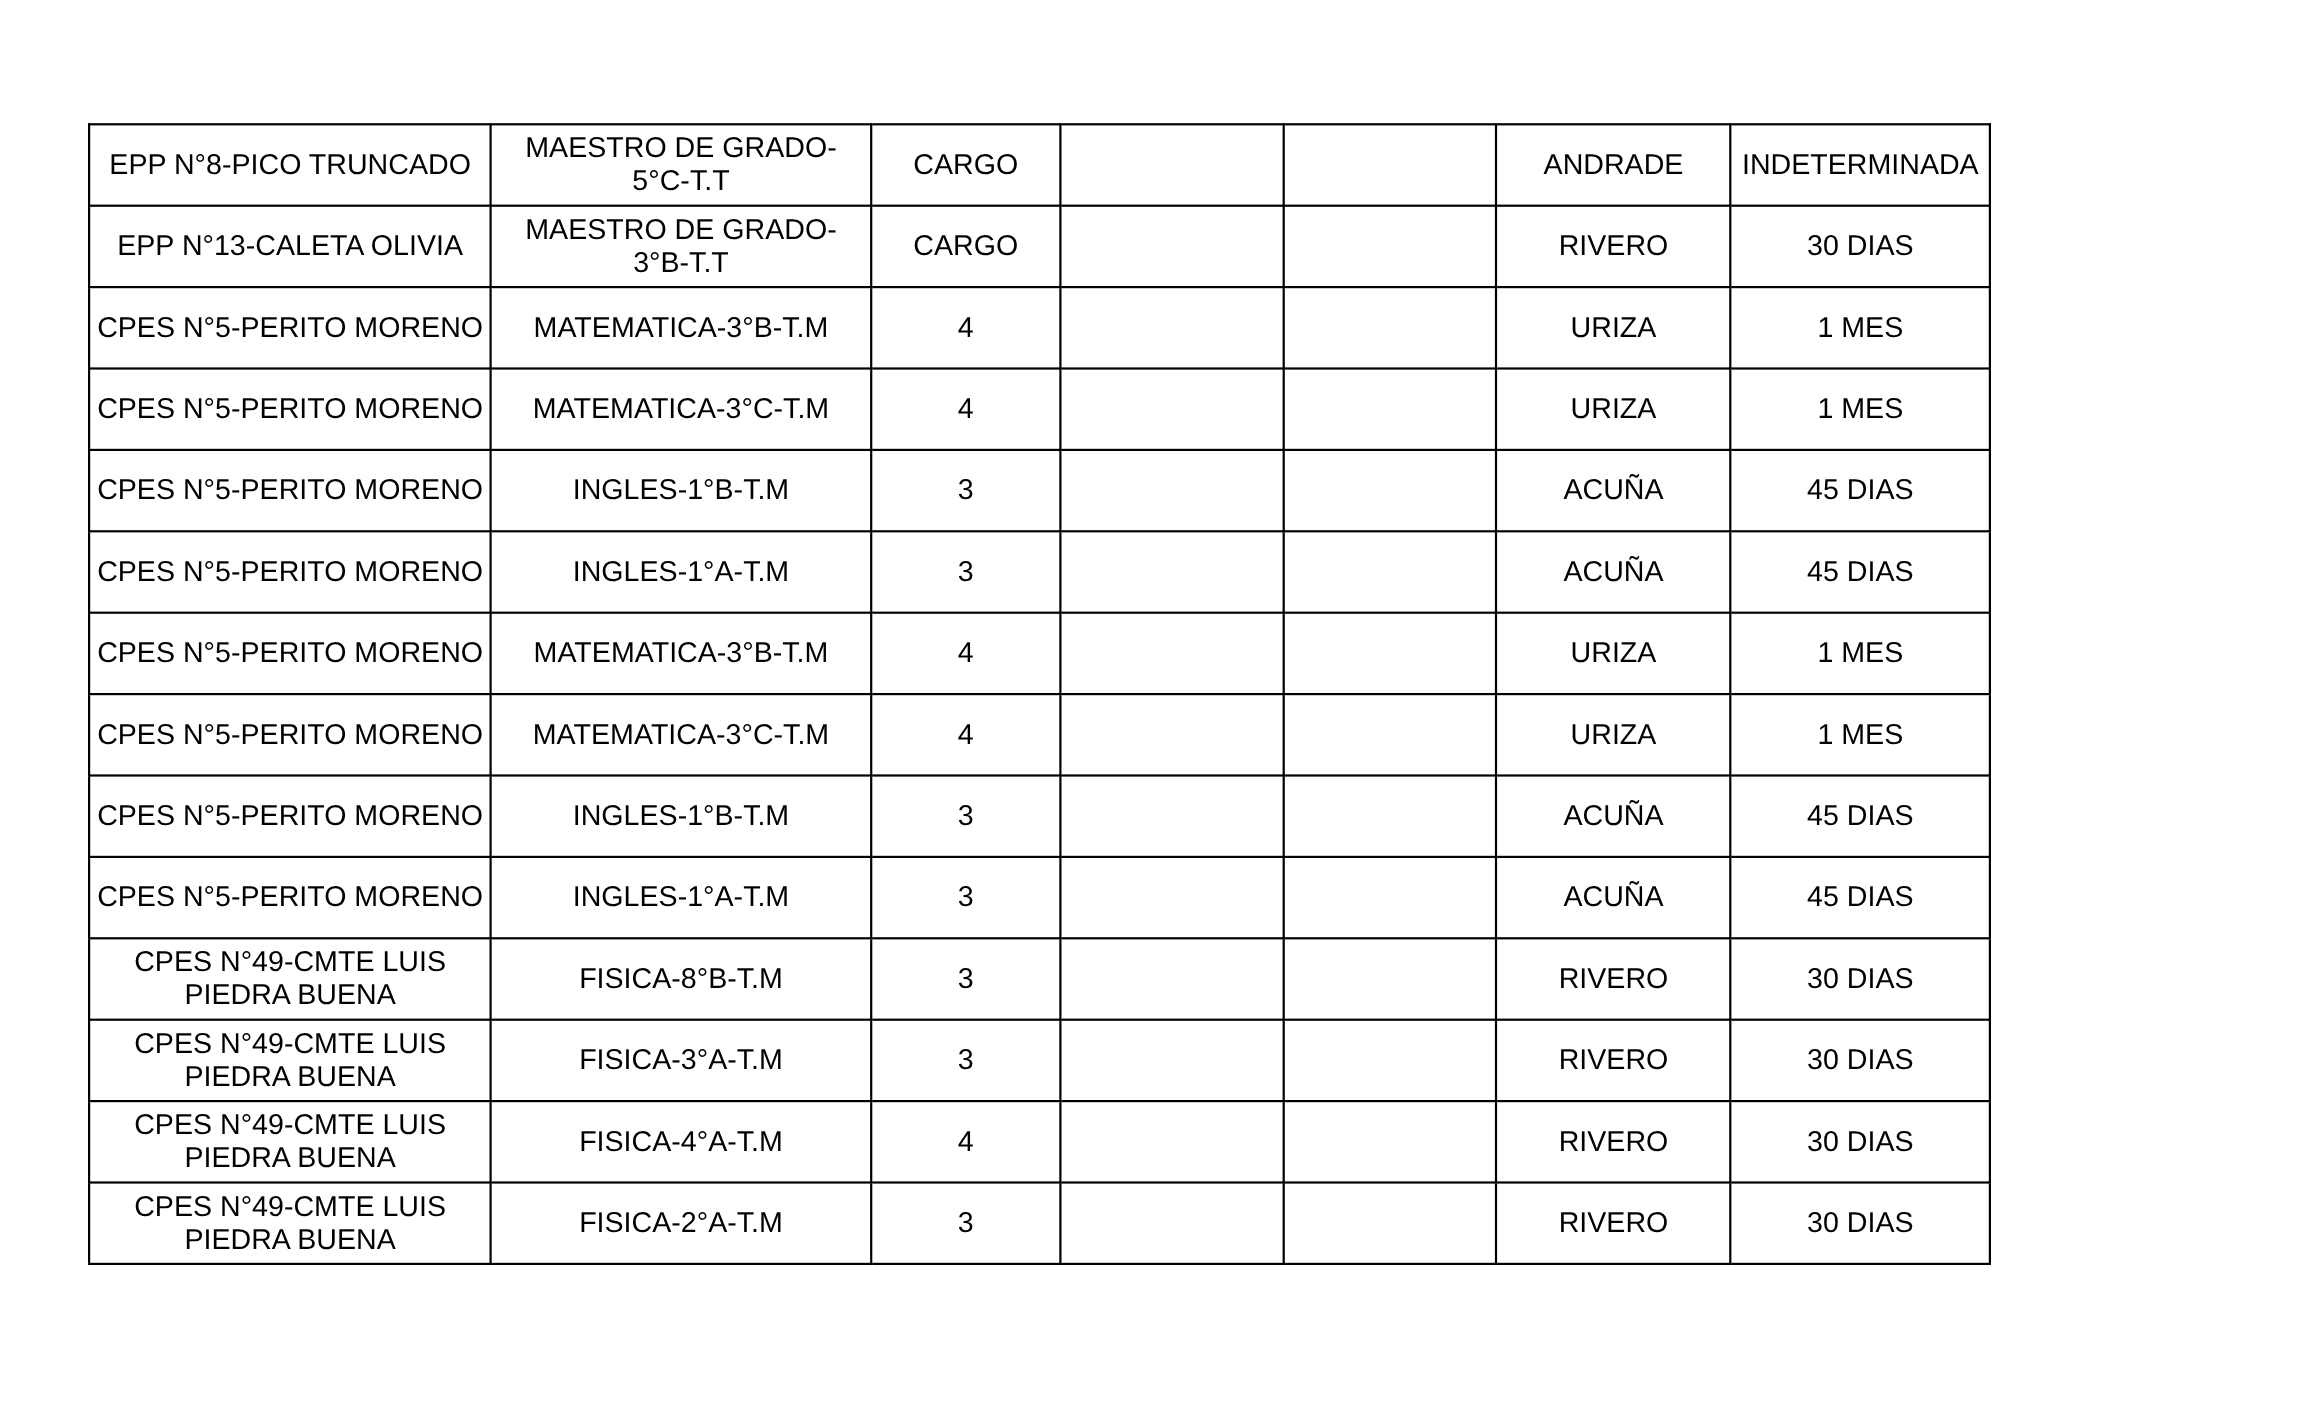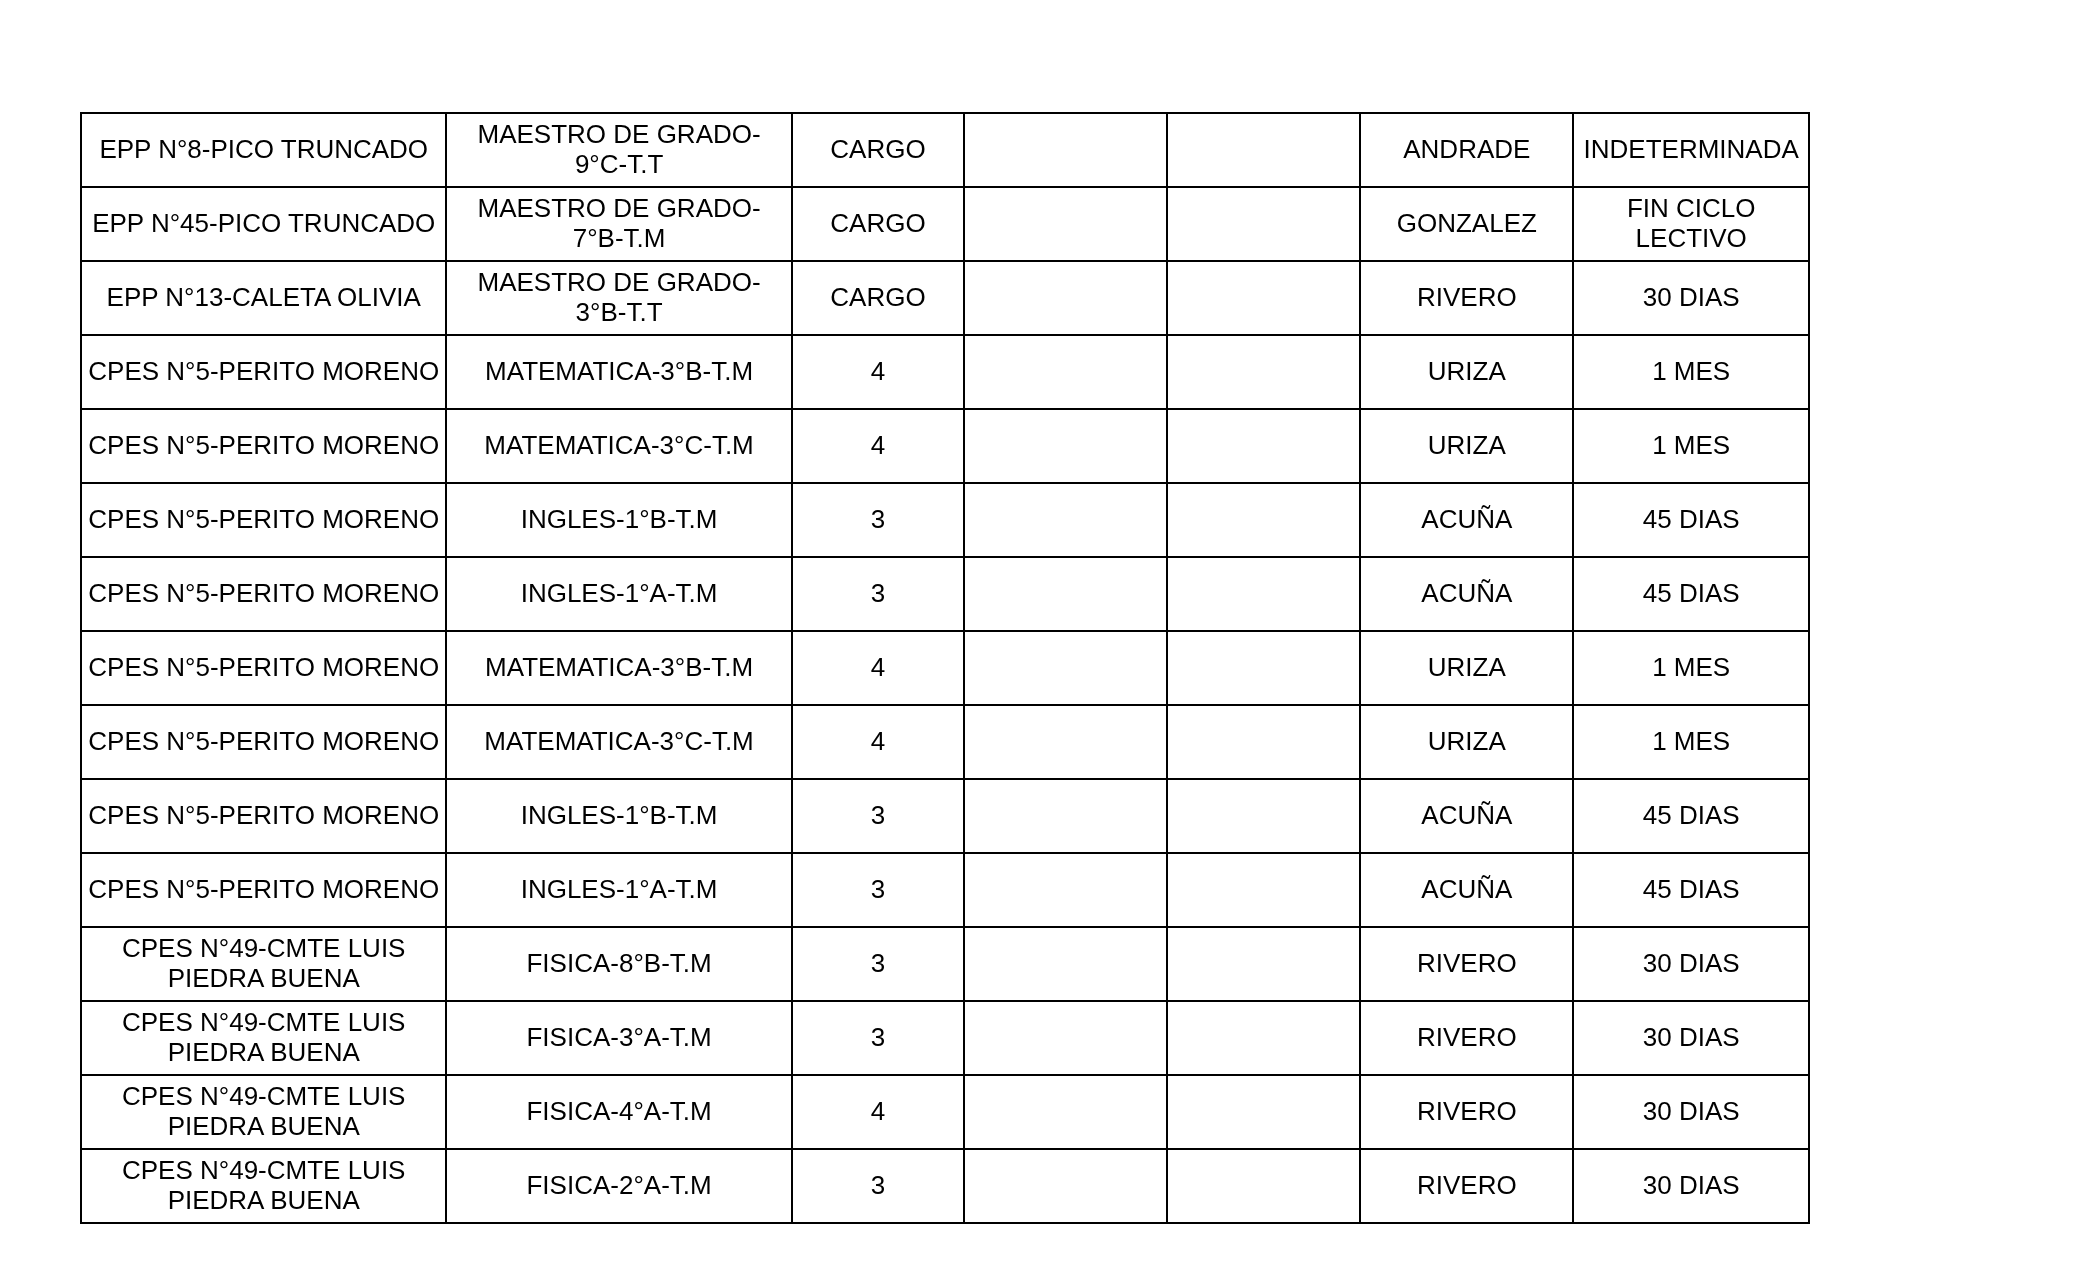--- a/index.html
+++ b/index.html
@@ -67,35 +67,26 @@
         <col class="c-position">
         <col class="c-hours">
         <col class="c-blank1">
         <col class="c-blank2">
         <col class="c-name">
         <col class="c-duration">
       </colgroup>
       <tbody>
           <tr>
             <td>EPP N°8-PICO TRUNCADO</td>
-            <td>MAESTRO DE GRADO-9°C-T.T</td>
+            <td>MAESTRO DE GRADO-5°C-T.T</td>
             <td>CARGO</td>
             <td class="cell-empty"></td>
             <td class="cell-empty"></td>
             <td>ANDRADE</td>
             <td>INDETERMINADA</td>
-          </tr>
-          <tr>
-            <td>EPP N°45-PICO TRUNCADO</td>
-            <td>MAESTRO DE GRADO-7°B-T.M</td>
-            <td>CARGO</td>
-            <td class="cell-empty"></td>
-            <td class="cell-empty"></td>
-            <td>GONZALEZ</td>
-            <td>FIN CICLO LECTIVO</td>
           </tr>
           <tr>
             <td>EPP N°13-CALETA OLIVIA</td>
             <td>MAESTRO DE GRADO-3°B-T.T</td>
             <td>CARGO</td>
             <td class="cell-empty"></td>
             <td class="cell-empty"></td>
             <td>RIVERO</td>
             <td>30 DIAS</td>
           </tr>

